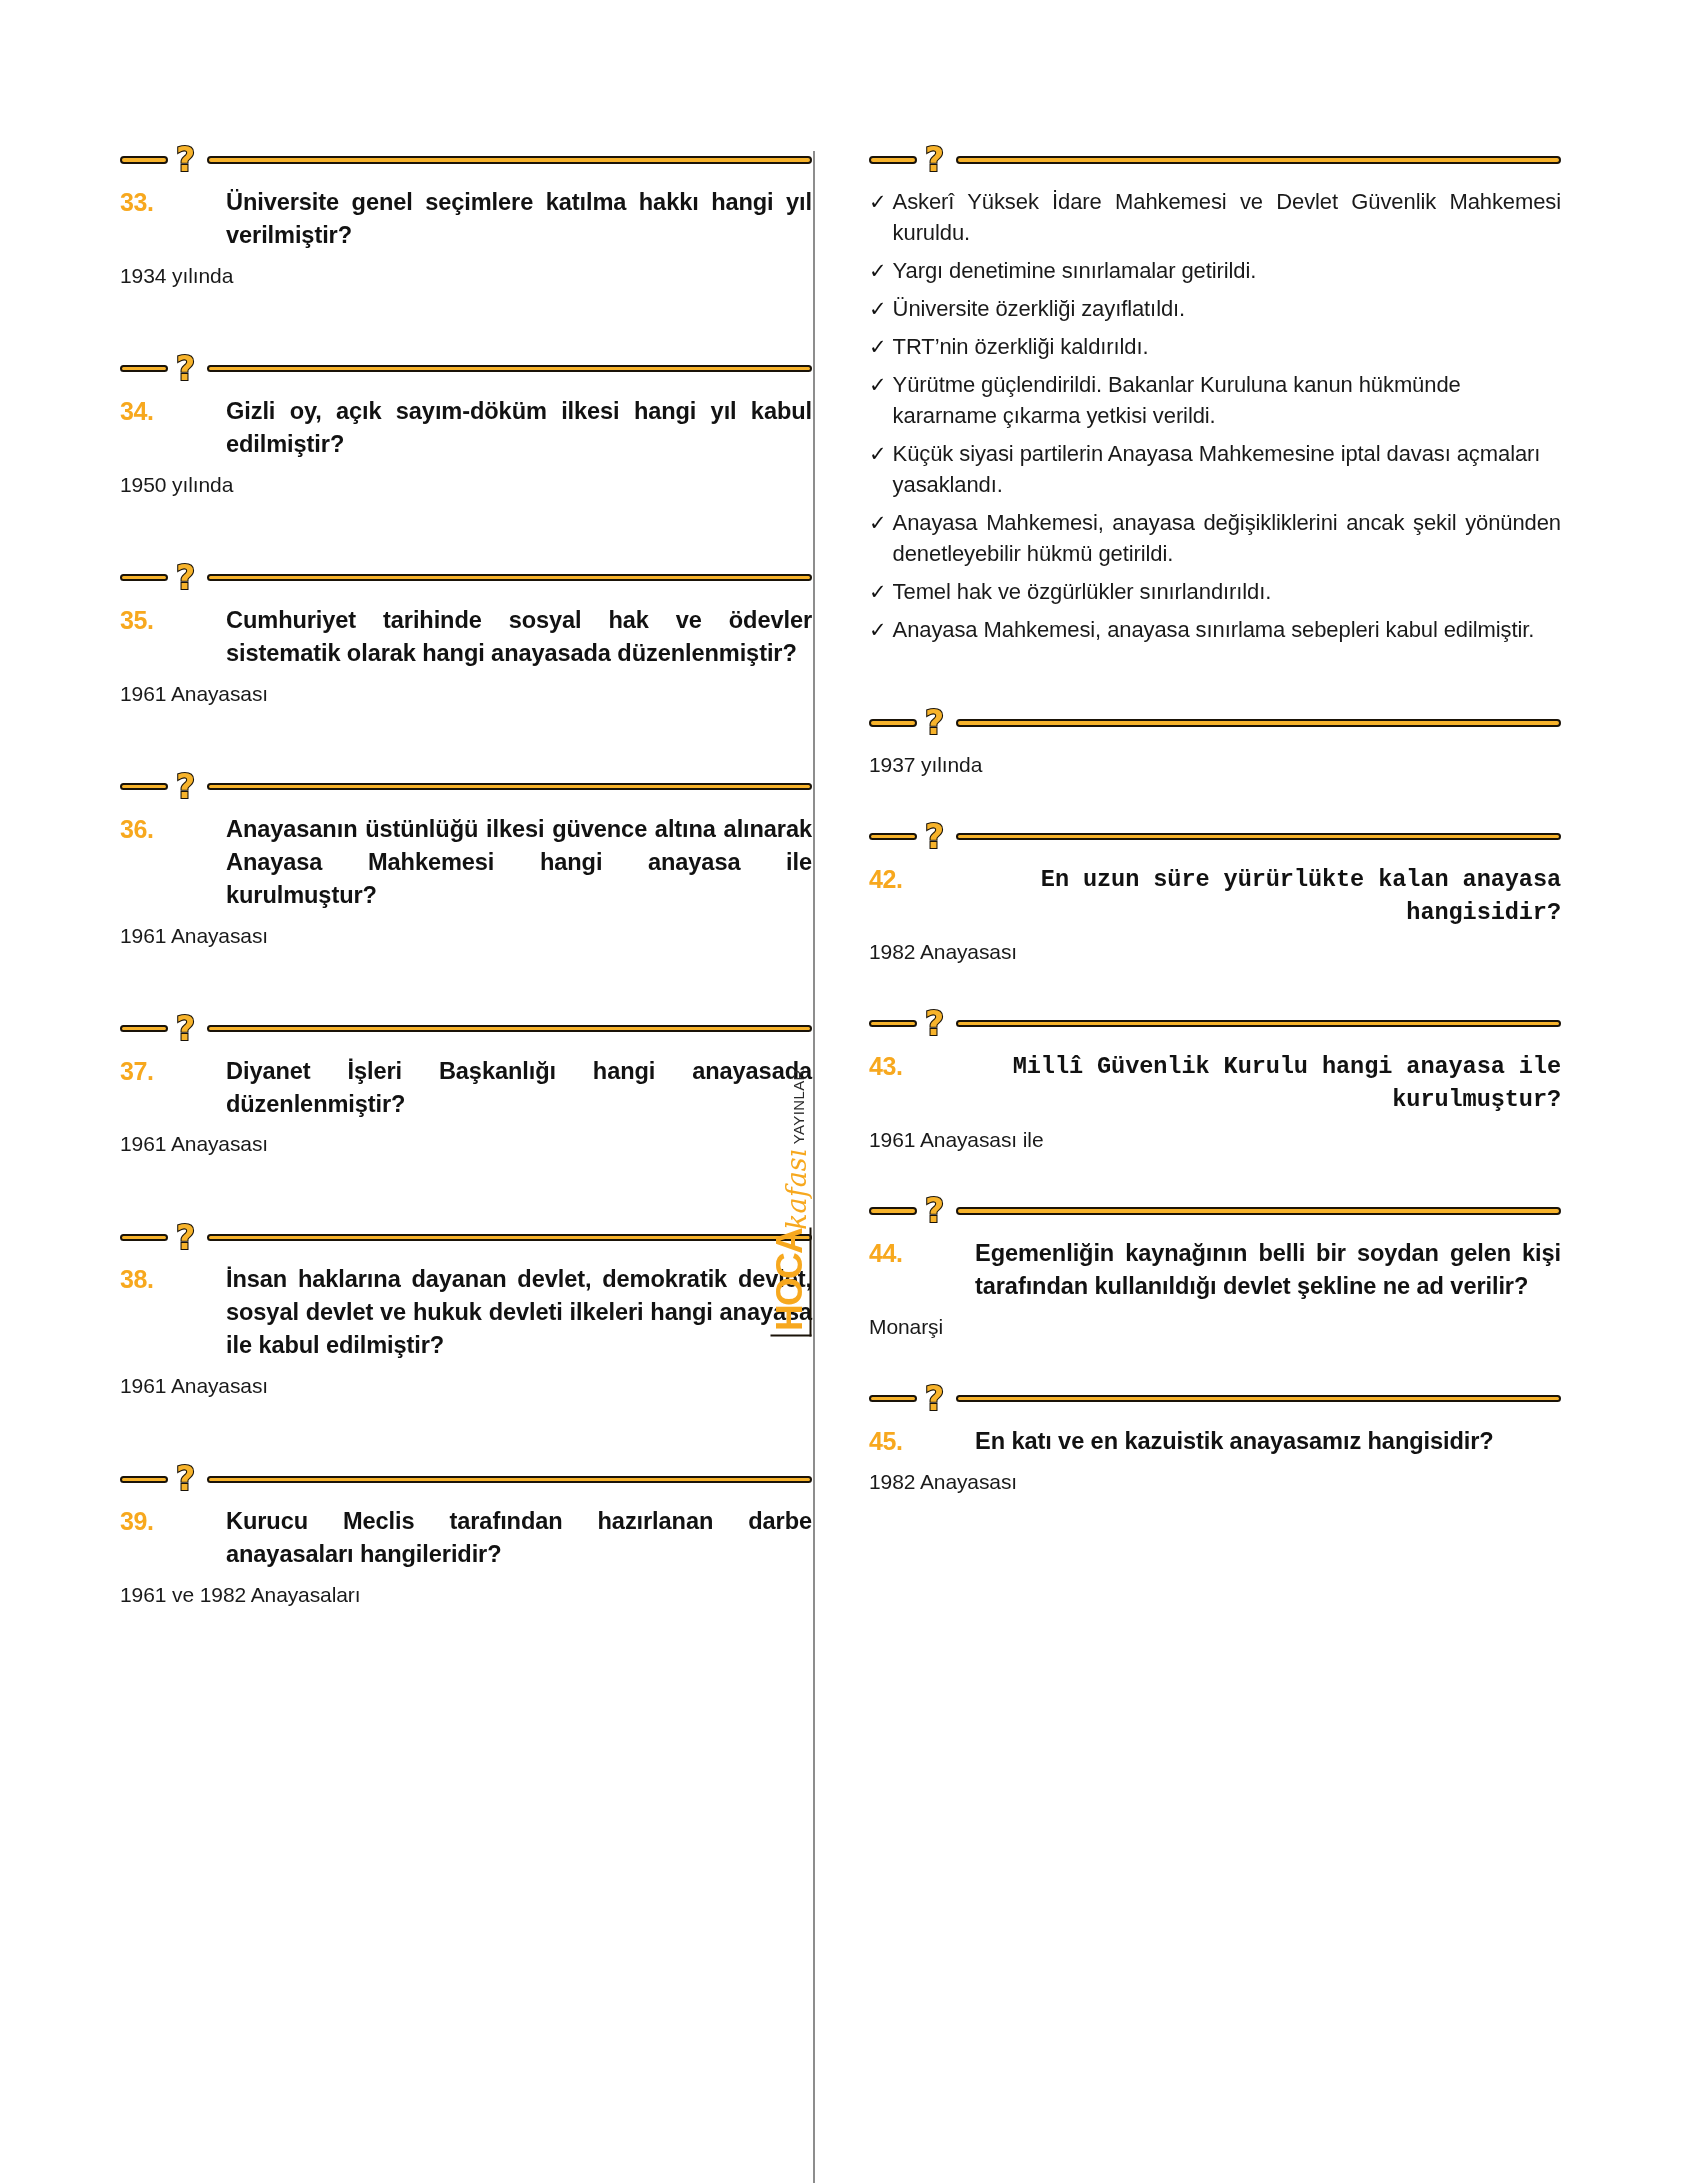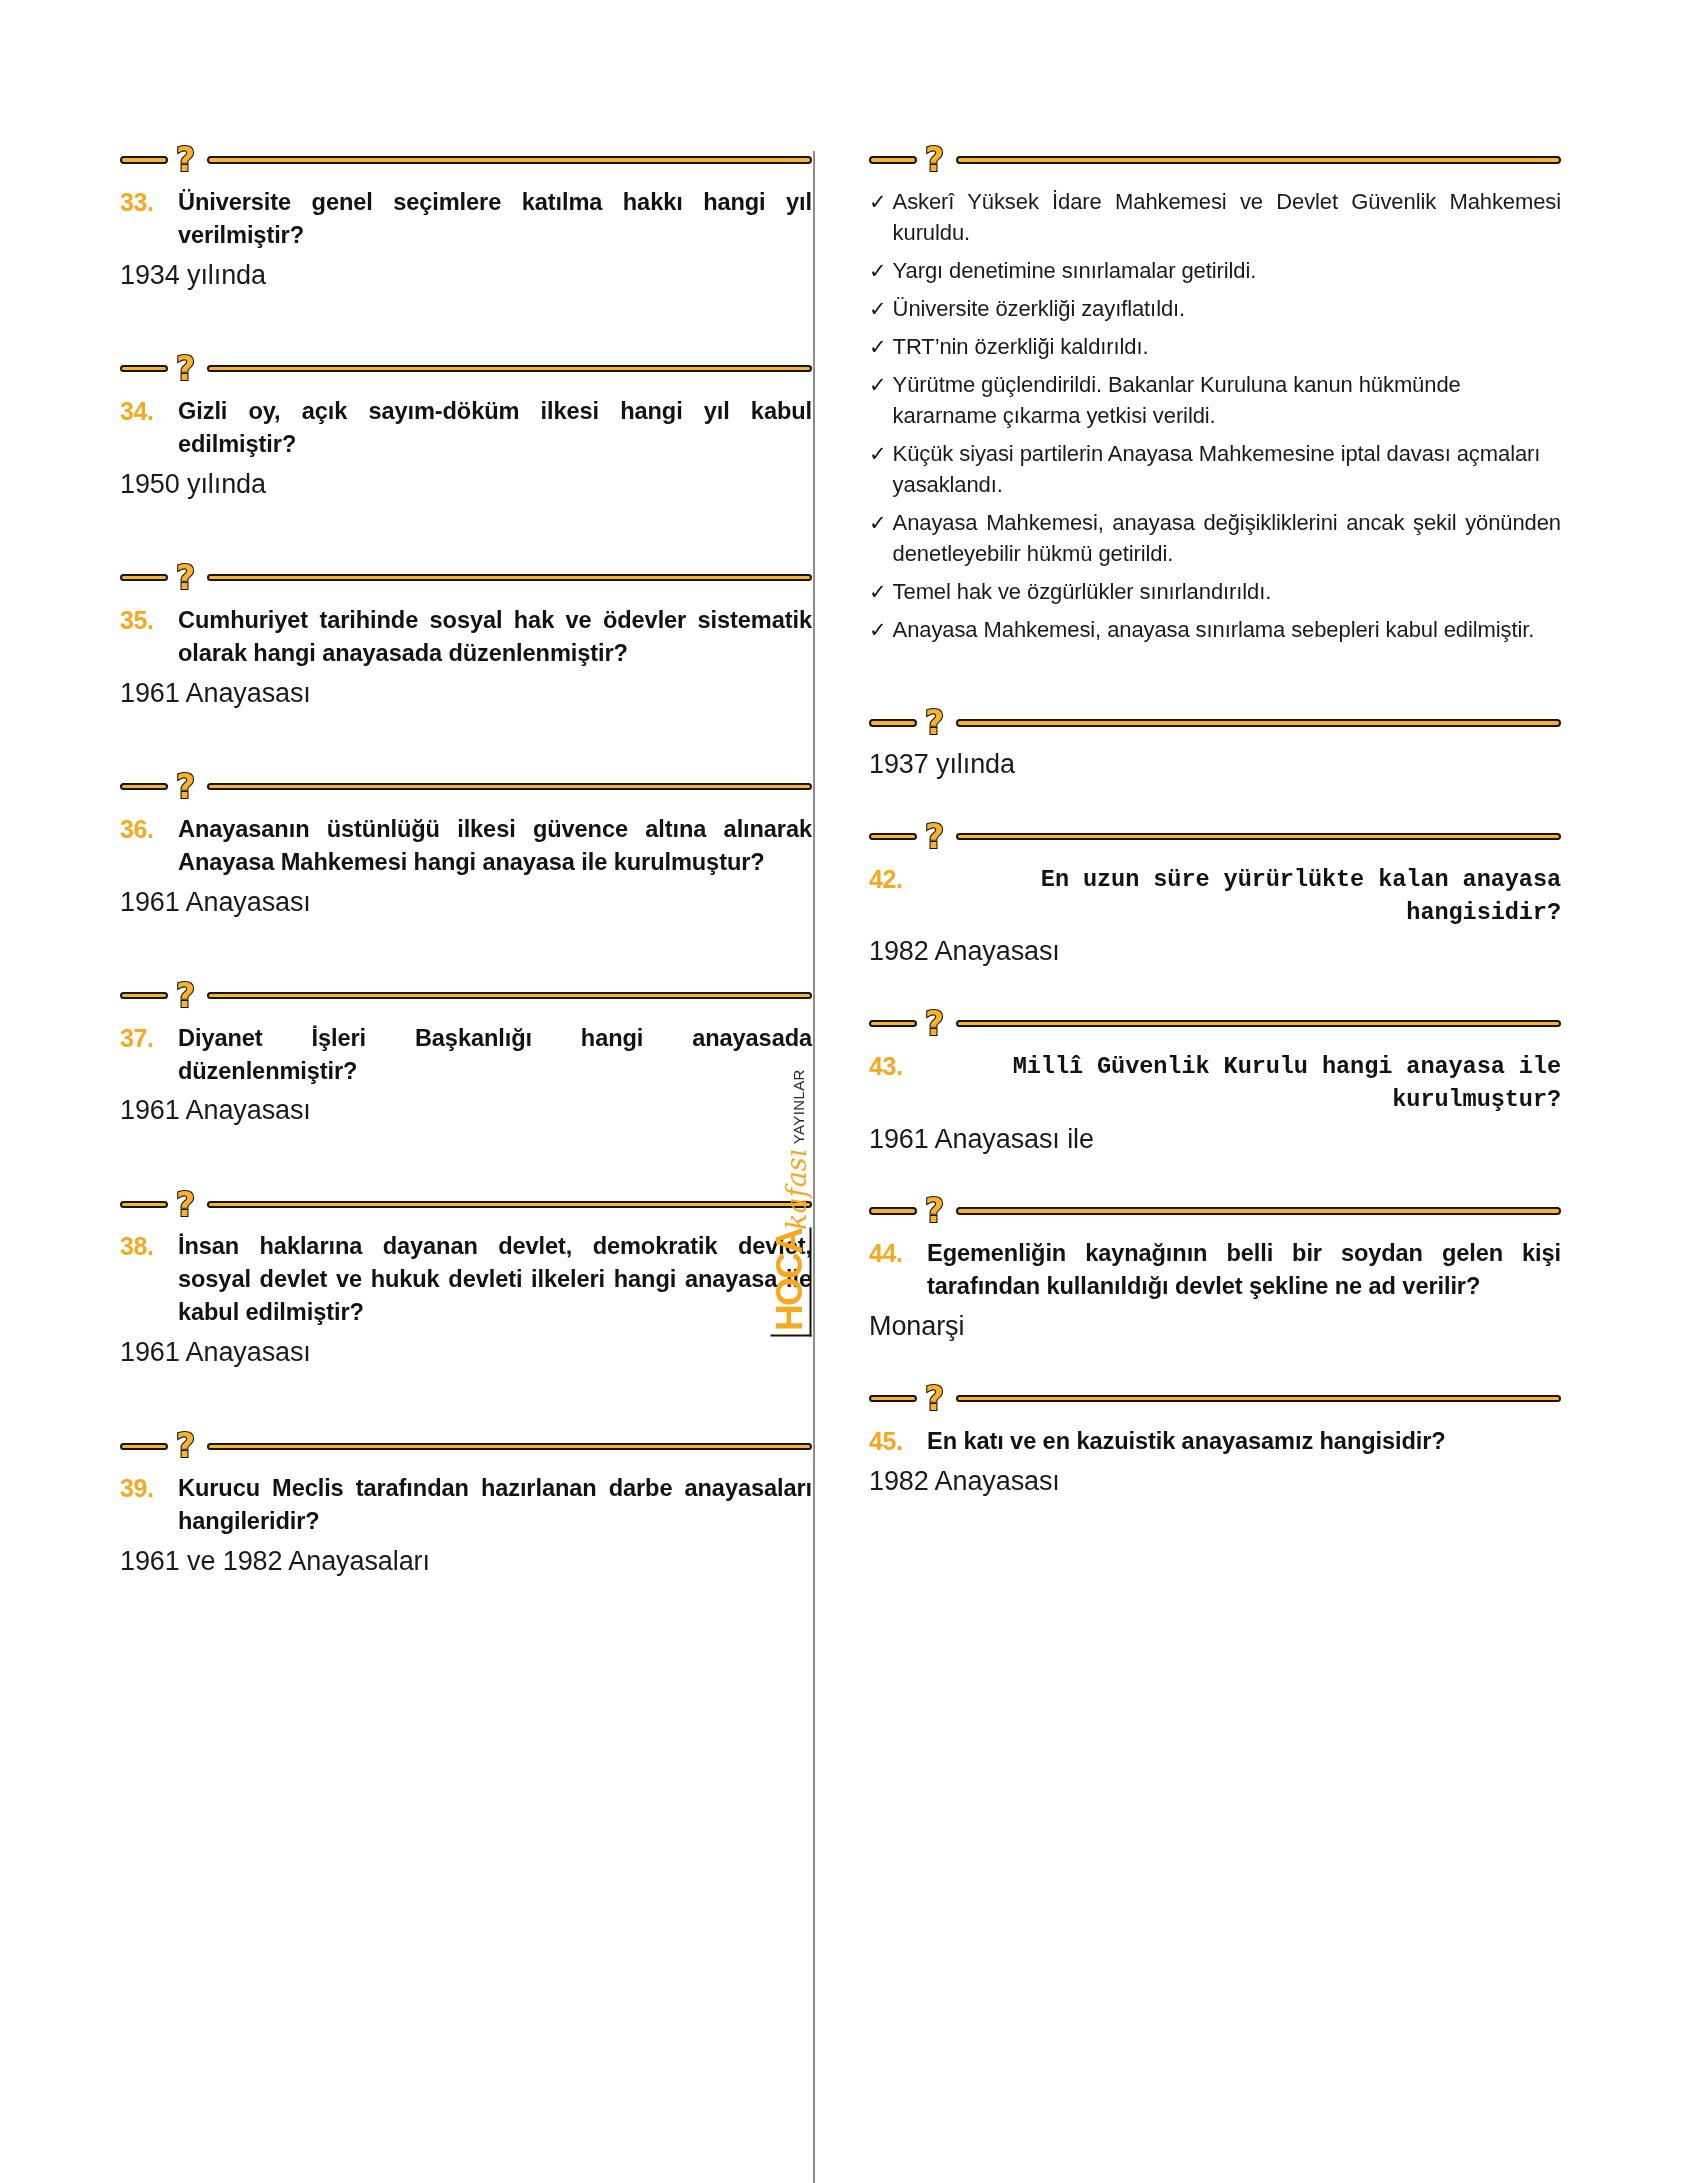--- a/index.html
+++ b/index.html
@@ -51,21 +51,21 @@
     line-height:33px;
     font-weight:bold;
     color:#f7b32b;
     -webkit-text-stroke:2.2px #1a1308;
     paint-order:stroke fill;
     font-family:"DejaVu Sans", sans-serif;
   }
 
   
   .qblock { margin-bottom:23px; }
-  .qrow { display:flex; align-items:flex-start; }
+  .qrow { display:flex; align-items:flex-start;gap:48px; }
   .qnum {
     flex:0 0 58px;
     color:#f7a81e;
     font-weight:bold;
     font-size:25px;
     line-height:33px;
     letter-spacing:-0.4px;
   }
   .qtext {
     flex:1;
@@ -73,21 +73,21 @@
     font-size:23.6px;
     line-height:33px;
     color:#121212;
     text-align:justify;
     text-justify:inter-word;
     letter-spacing:-0.1px;
   }
   .qtext.nojustify { text-align:right;font-family:Liberation Mono, monospace; }
 
   .answer {
-    font-size:27px;
+    font-size:21px;
     line-height:31px;
     color:#1a1a1a;
     margin-top:7.9px;
     letter-spacing:-0.1px;
   }
 
   
   .checklist { margin-top:7px; }
   .checkitem {
     display:flex;

